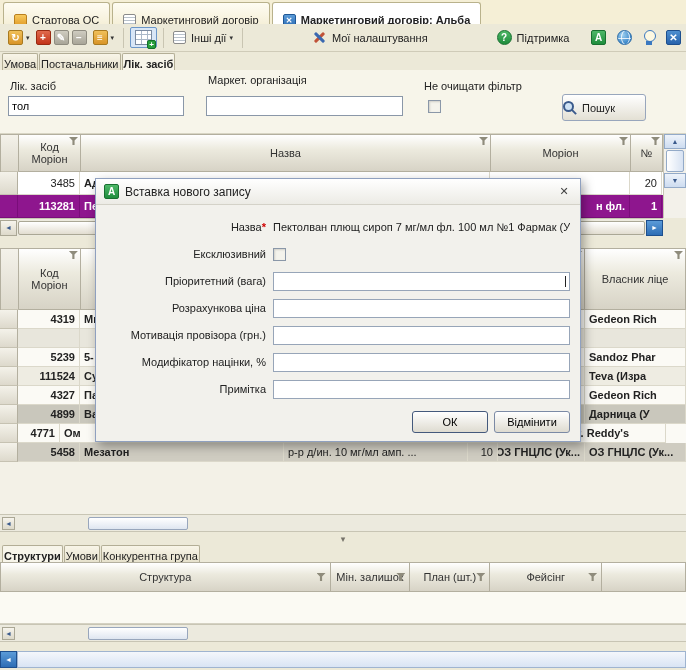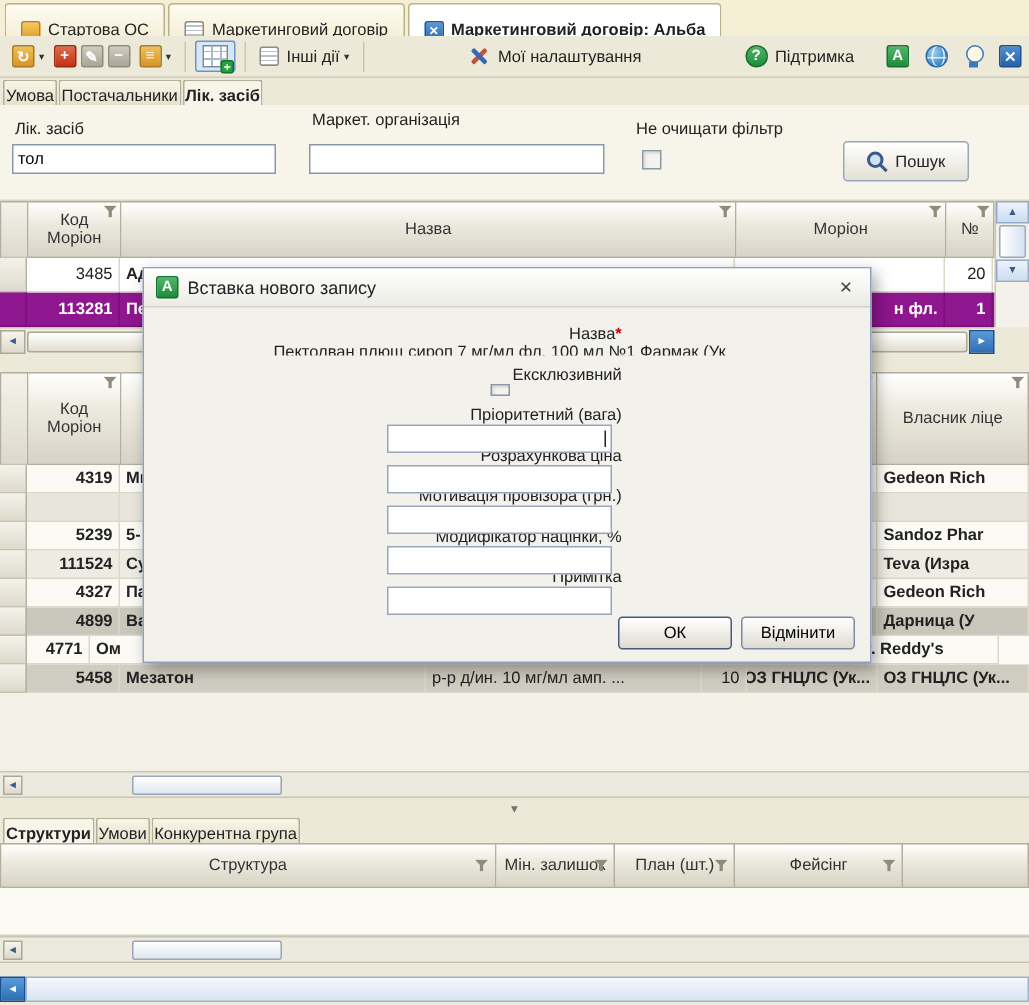--- a/index.html
+++ b/index.html
@@ -56,21 +56,21 @@
           border:1px solid #b3ae96; border-bottom:none; border-radius:2px 2px 0 0;
           background:linear-gradient(#f8f5e8,#e6e1cc); cursor:default; }
   .stab.active { background:#f7f5ea; font-weight:bold; }
 
   
   .fpanel { position:absolute; top:70px; left:0; right:0; height:64px; background:#f7f5ea; border-bottom:1px solid #d8d5c4; }
   .flabel { position:absolute; }
   .finput { position:absolute; height:20px; border:1px solid #8a97a8; background:#fff; padding:0 3px; font:11px "Liberation Sans",sans-serif; }
   .cbox { position:absolute; width:13px; height:13px; border:1px solid #8a97a8; background:#f4f3ec; box-shadow:inset 1px 1px 2px rgba(0,0,0,.15); }
   .searchbtn { position:absolute; left:562px; top:24px; width:84px; height:27px; border:1px solid #98a6bc; border-radius:3px;
-               background:linear-gradient(#ffffff,#e3e0d4); display:flex; align-items:center; justify-content:center; gap:6px; cursor:default; }
+               background:linear-gradient(#ffffff,#e3e0d4); display:flex; align-items:center; justify-content:flex-start; gap:6px; cursor:default; }
   .mag { width:13px; height:14px; position:relative; }
   .mag::before { content:""; position:absolute; width:7px; height:7px; border:2px solid #3a5a8c; border-radius:50%; left:0; top:0; background:#cfe2f4; }
   .mag::after { content:""; position:absolute; width:6px; height:2px; background:#3a5a8c; transform:rotate(45deg); left:8px; top:10px; }
 
   
   .thead { display:flex; border-left:1px solid #b3af9f; }
   .hcell { position:relative; display:flex; align-items:center; justify-content:center; text-align:center;
            border-right:1px solid #b3af9f; border-bottom:1px solid #b3af9f; border-top:1px solid #b3af9f;
            background:linear-gradient(#ffffff,#eceade 40%,#d7d3c6); color:#333; padding:1px 2px; line-height:12px; }
   .funnel { position:absolute; top:2px; right:2px; width:9px; height:8px; background:#8f8c7c;
@@ -127,21 +127,21 @@
   .bscroll .track { flex:1; background:linear-gradient(#f4f7fc,#d9e4f4); border:1px solid #9fb4d0; }
 
   
   .dialog { position:absolute; left:95px; top:178px; width:486px; height:264px; background:#f2f1ec;
             border:1px solid #8fa0bf; box-shadow:3px 4px 10px rgba(0,0,0,.35); z-index:10; }
   .dtitle { height:26px; background:linear-gradient(#ffffff,#ecebe5); border-bottom:1px solid #d4d2c8;
             display:flex; align-items:center; padding:0 8px; gap:6px; font-size:12px; color:#222; }
   .dclose { margin-left:auto; width:16px; height:16px; display:flex; align-items:center; justify-content:center;
             color:#444; font-size:11px; cursor:default; }
   .dbody { padding:12px 10px 0 0; }
-  .drow { display:flex; align-items:center; height:20px; margin-bottom:7px;flex-direction:column; }
+  .drow { display:flex; align-items:center; height:20px; margin-bottom:7px; }
   .drow label { width:170px; text-align:right; margin-right:7px; flex:0 0 auto; }
   .req { color:#d00000; font-weight:bold; }
   .dval { flex:1; white-space:nowrap; overflow:hidden; }
   .inwrap { flex:1; position:relative; }
   .dinput { width:100%; height:19px; border:1px solid #97a5b8; background:#fff; font:11px "Liberation Sans",sans-serif; padding:0 3px; }
   .caret { position:absolute; right:4px; top:4px; width:1px; height:11px; background:#222; }
   .dcheck { width:13px; height:13px; border:1px solid #8a97a8; background:#f4f3ec; box-shadow:inset 1px 1px 2px rgba(0,0,0,.15); }
   .dbtns { position:absolute; right:10px; bottom:8px; display:flex; gap:6px; }
   .dbtn { width:76px; height:22px; border:1px solid #7b8aa5; border-radius:3px; background:linear-gradient(#ffffff,#dedbd0);
           font:11px "Liberation Sans",sans-serif; cursor:default; }

